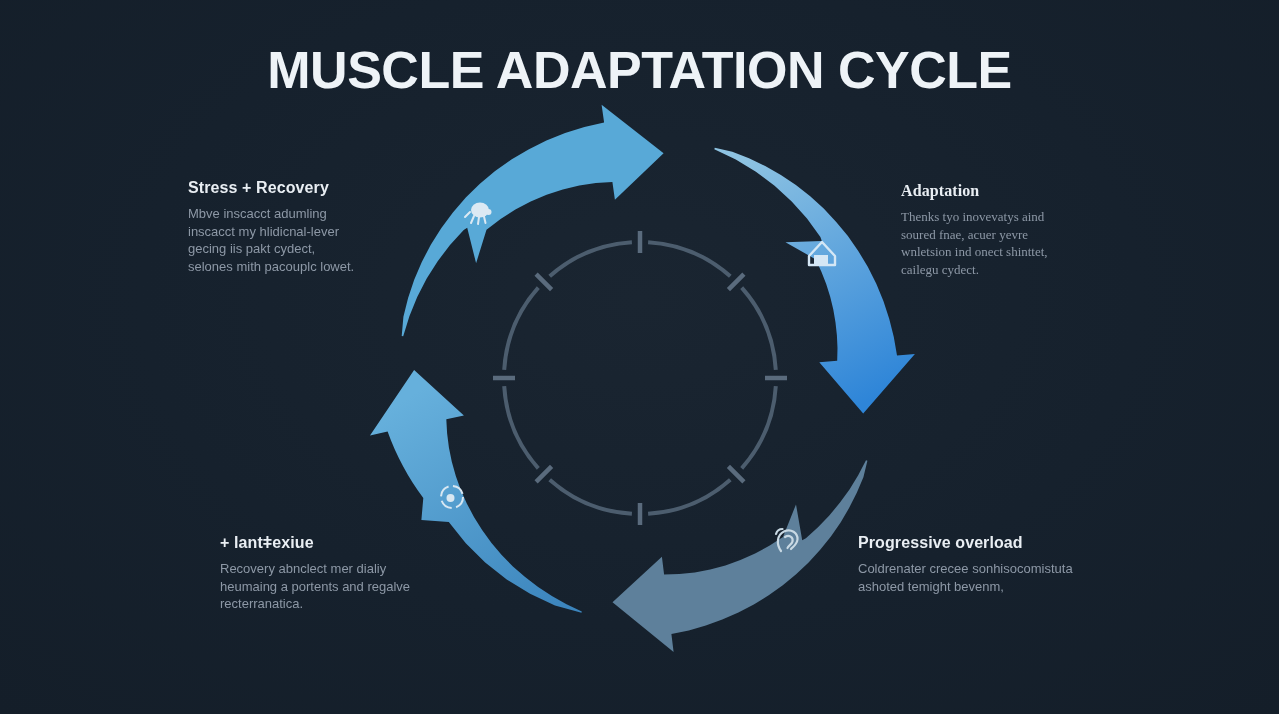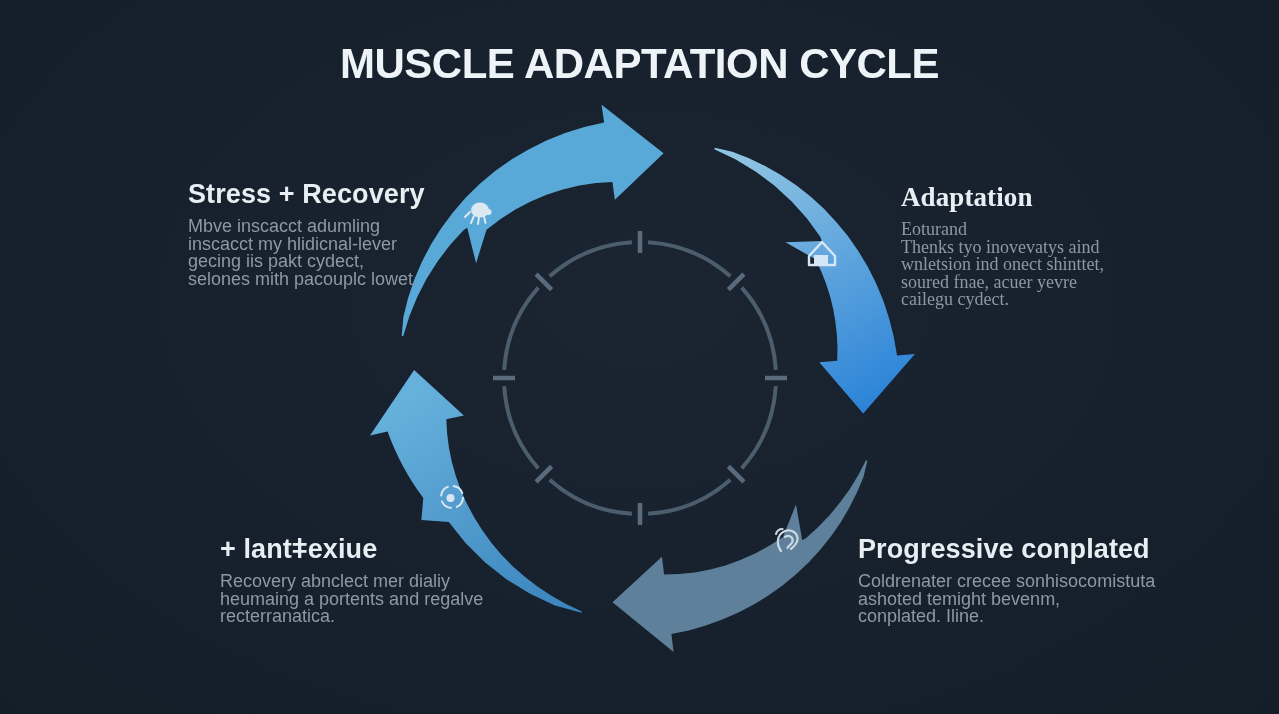--- a/index.html
+++ b/index.html
@@ -3,27 +3,27 @@
 <meta charset="utf-8">
 <style>
   html,body{margin:0;padding:0;background:#0c131a;}
   #canvas{
     position:relative;width:1279px;height:714px;overflow:hidden;
     background:radial-gradient(ellipse at 50% 42%, #1a2531 0%, #16212d 55%, #141e29 100%);
     font-family:"Liberation Sans", sans-serif;
   }
   .title{
     position:absolute;top:40px;left:0;right:0;text-align:center;
-    color:#eef3f7;font-size:42px;font-weight:700;letter-spacing:-0.5px;
+    color:#eef3f7;font-size:52px;font-weight:700;letter-spacing:-0.5px;
   }
   .block{position:absolute;}
   .block h2{
-    margin:0 0 8px 0;font-size:27px;font-weight:600;color:#e9eef3;letter-spacing:0.1px;
+    margin:0 0 8px 0;font-size:16px;font-weight:600;color:#e9eef3;letter-spacing:0.1px;
   }
-  .block .body{font-size:18px;line-height:17.5px;color:#8d98a6;}
+  .block .body{font-size:13px;line-height:17.5px;color:#8d98a6;}
   .block .body div{white-space:nowrap;}
   #block-stress{left:188px;top:179px;width:260px;}
   #block-adaptation{left:901px;top:182px;width:240px;font-family:Liberation Serif, serif;}
   #block-fatigue{left:188px;top:534px;width:280px;margin-left:32px;}
   #block-overload{left:858px;top:534px;width:310px;}
   #cycle-holder{position:absolute;left:0;top:0;width:1279px;height:714px;}
 </style>
 </head>
 <body>
 
@@ -92,39 +92,37 @@
         <div>Mbve inscacct adumling</div>
         <div>inscacct my hlidicnal-lever</div>
         <div>gecing iis pakt cydect,</div>
         <div>selones mith pacouplc lowet.</div>
       </div>
   </div>
 
   <div class="block" id="block-adaptation">
     <h2>Adaptation</h2>
     <div class="body">
-        <div>Eoturand</div>
         <div>Thenks tyo inovevatys aind</div>
+        <div>soured fnae, acuer yevre</div>
         <div>wnletsion ind onect shinttet,</div>
-        <div>soured fnae, acuer yevre</div>
         <div>cailegu cydect.</div>
       </div>
   </div>
 
   <div class="block" id="block-fatigue">
     <h2>+ lantǂexiue</h2>
     <div class="body">
         <div>Recovery abnclect mer dialiy</div>
         <div>heumaing a portents and regalve</div>
         <div>recterranatica.</div>
       </div>
   </div>
 
   <div class="block" id="block-overload">
-    <h2>Progressive conplated</h2>
+    <h2>Progressive overload</h2>
     <div class="body">
         <div>Coldrenater crecee sonhisocomistuta</div>
         <div>ashoted temight bevenm,</div>
-        <div>conplated. Iline.</div>
       </div>
   </div>
 
 </div>
 
 </body></html>

